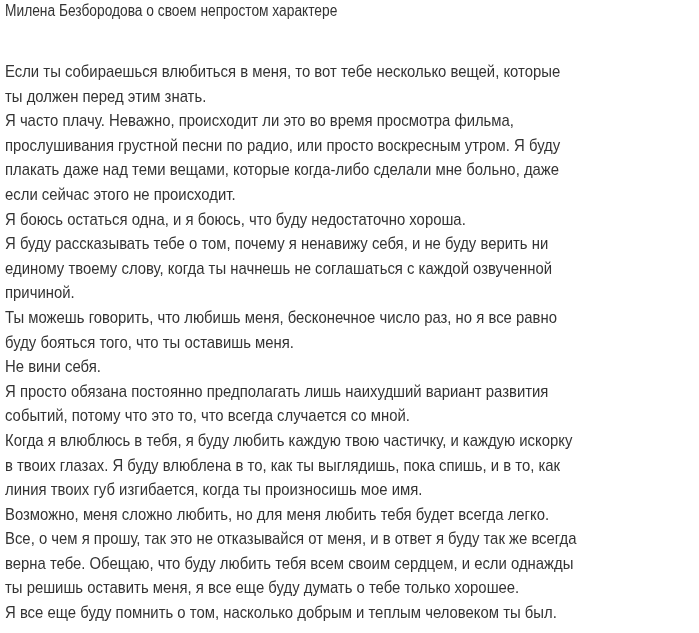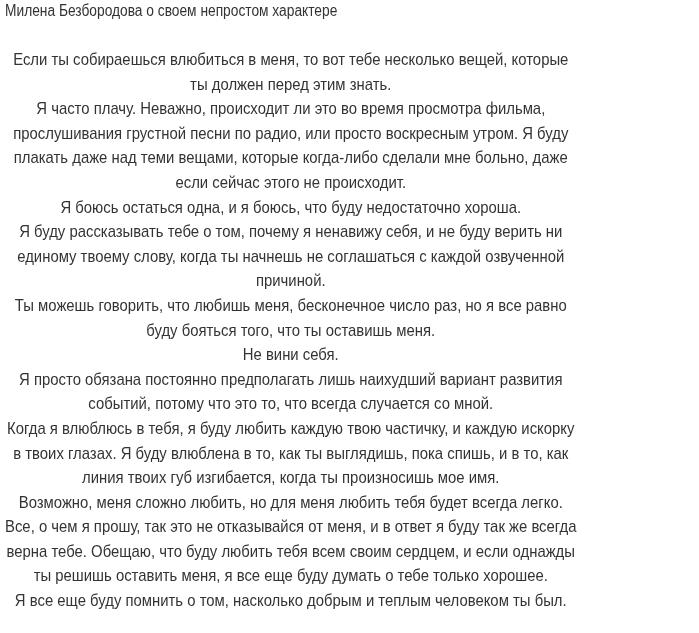--- a/index.html
+++ b/index.html
@@ -28,22 +28,21 @@
       font-size: 16px;
       line-height: 20px;
       white-space: nowrap;
       transform: scaleX(0.86);
       transform-origin: left top;
       color: #333333;
     }
     .body-lines {
       position: absolute;
       left: 0;
-      top: 48px;
-      text-align: center;
+      top: 60px;
     }
     .line {
       display: block;
       font-size: 17px;
       height: 24.6px;
       line-height: 24.6px;
       white-space: nowrap;
       transform: scaleX(0.875);
       transform-origin: left center;
       color: #333333;

